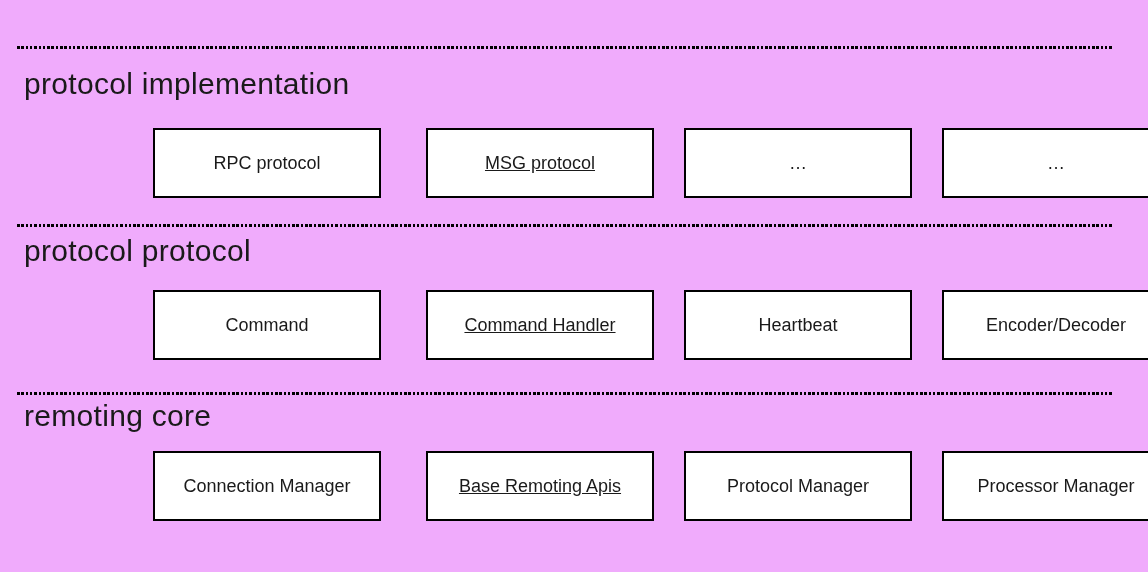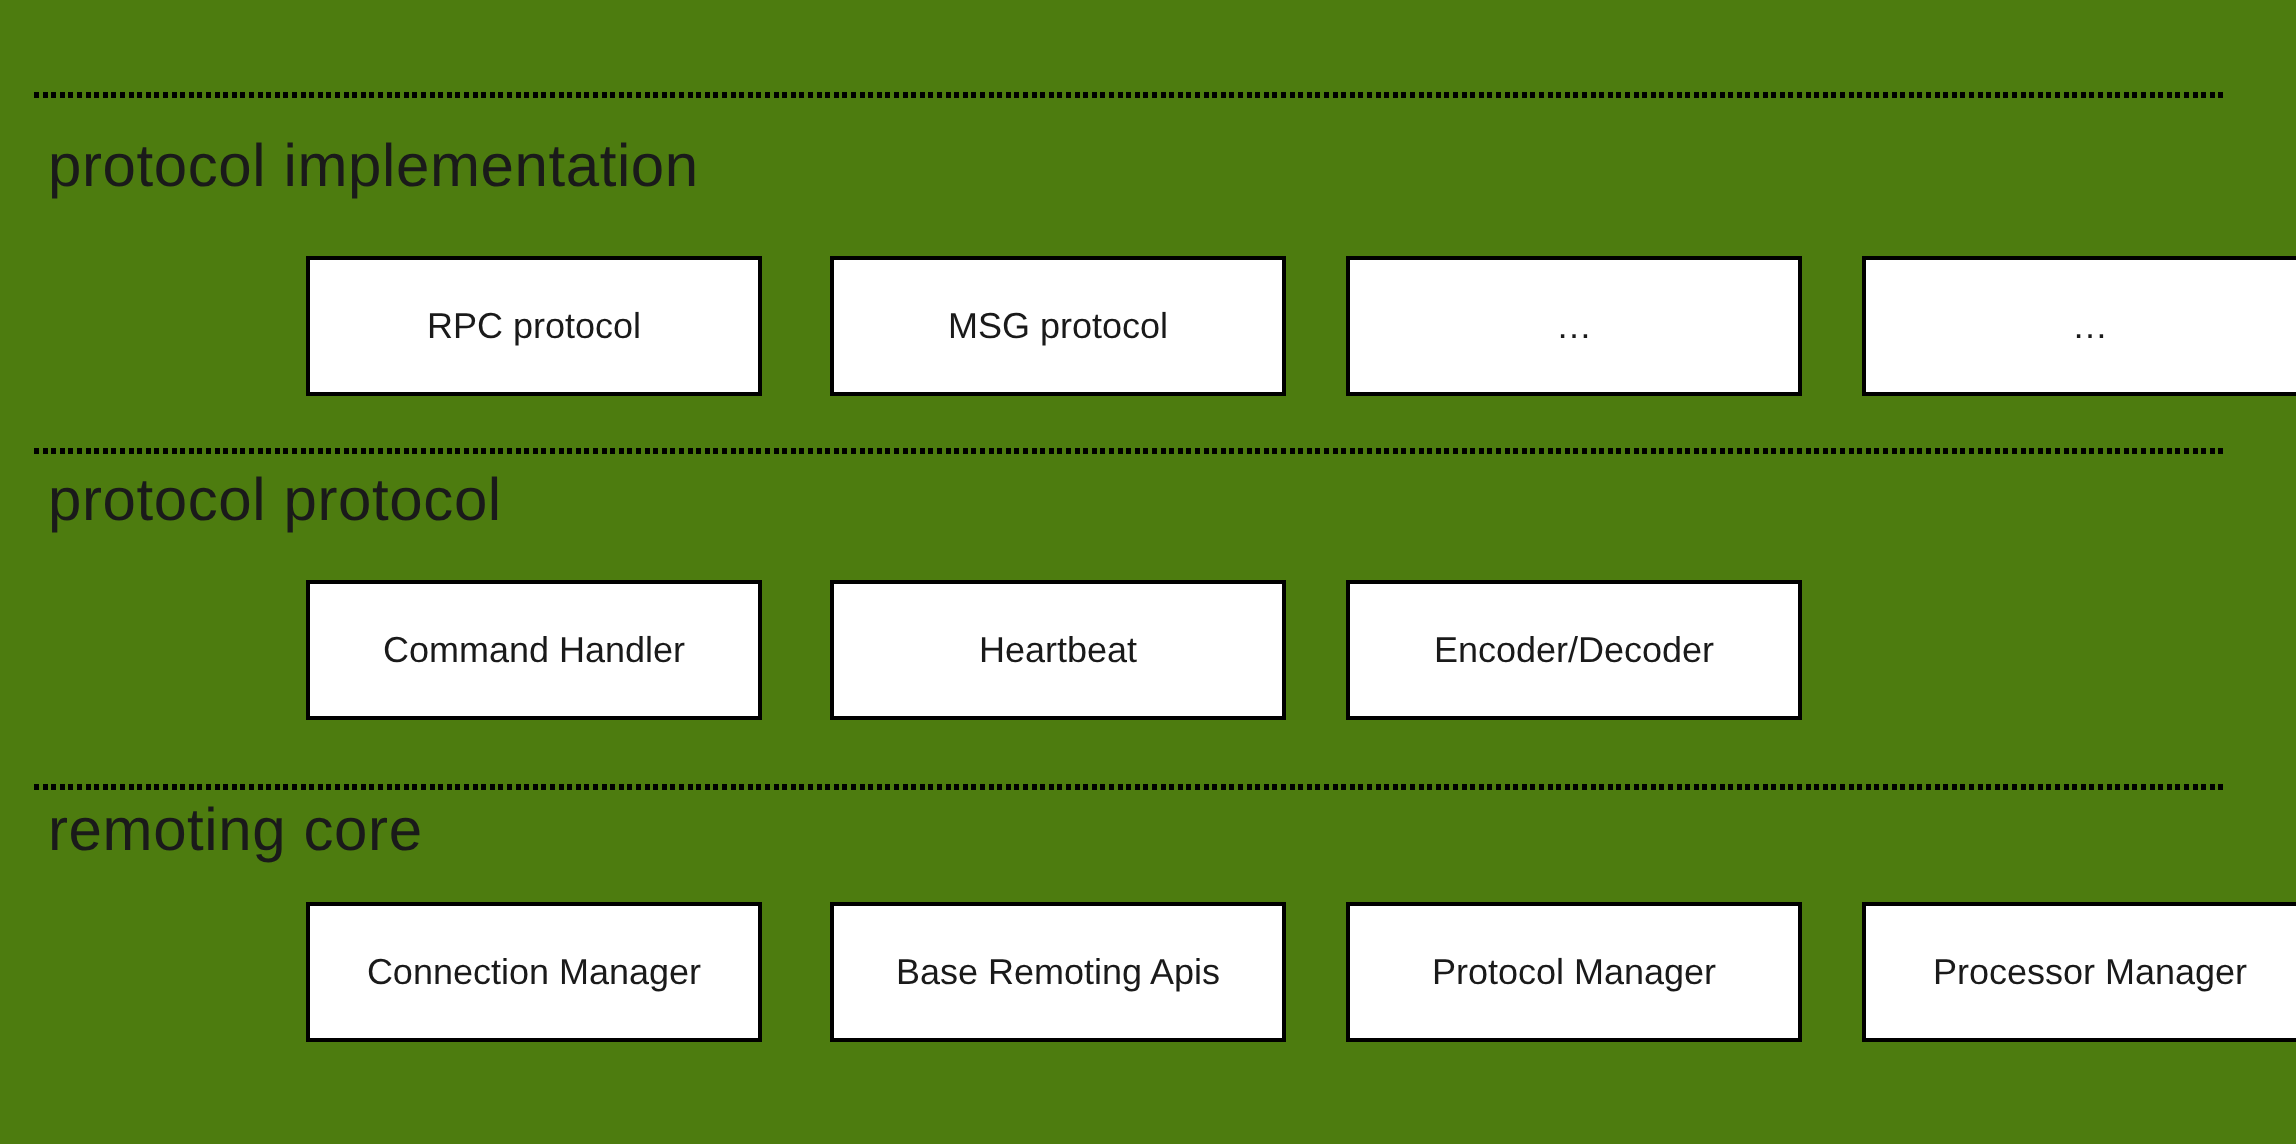--- a/index.html
+++ b/index.html
@@ -10,21 +10,21 @@
   body {
     width: 1148px;
     height: 572px;
     overflow: hidden;
     font-family: "Liberation Sans", sans-serif;
   }
   .diagram {
     position: relative;
     width: 1148px;
     height: 572px;
-    background: #4d7c0f;
+    background: #f0abfc;
   }
   .layer {
     position: absolute;
     left: 0;
     width: 100%;
   }
   .rule {
     position: absolute;
     left: 17px;
     top: 0;
@@ -55,21 +55,21 @@
     height: 70px;
     border: 2px solid #000000;
     background: #ffffff;
     display: flex;
     align-items: center;
     justify-content: center;
     font-size: 18px;
     color: #1a1a1a;
     white-space: nowrap;
   }
-  .node:nth-child(2) { margin-left: 4px; }
+  .node:nth-child(2) { margin-left: 15px; text-decoration: underline; }
 
   .layer-0 { top: 46px; }
   .layer-0 .layer-title { top: 23px; }
   .layer-0 .box-row { top: 82px; }
 
   .layer-1 { top: 224px; }
   .layer-1 .layer-title { top: 12px; }
   .layer-1 .box-row { top: 66px; }
 
   .layer-2 { top: 392px; }
@@ -89,20 +89,21 @@
       <div class="node">MSG protocol</div>
       <div class="node">…</div>
       <div class="node">…</div>
     </div>
   </section>
 
   <section class="layer layer-1">
     <div class="rule"></div>
     <h2 class="layer-title">protocol protocol</h2>
     <div class="box-row">
+      <div class="node">Command</div>
       <div class="node">Command Handler</div>
       <div class="node">Heartbeat</div>
       <div class="node">Encoder/Decoder</div>
     </div>
   </section>
 
   <section class="layer layer-2">
     <div class="rule"></div>
     <h2 class="layer-title">remoting core</h2>
     <div class="box-row">

